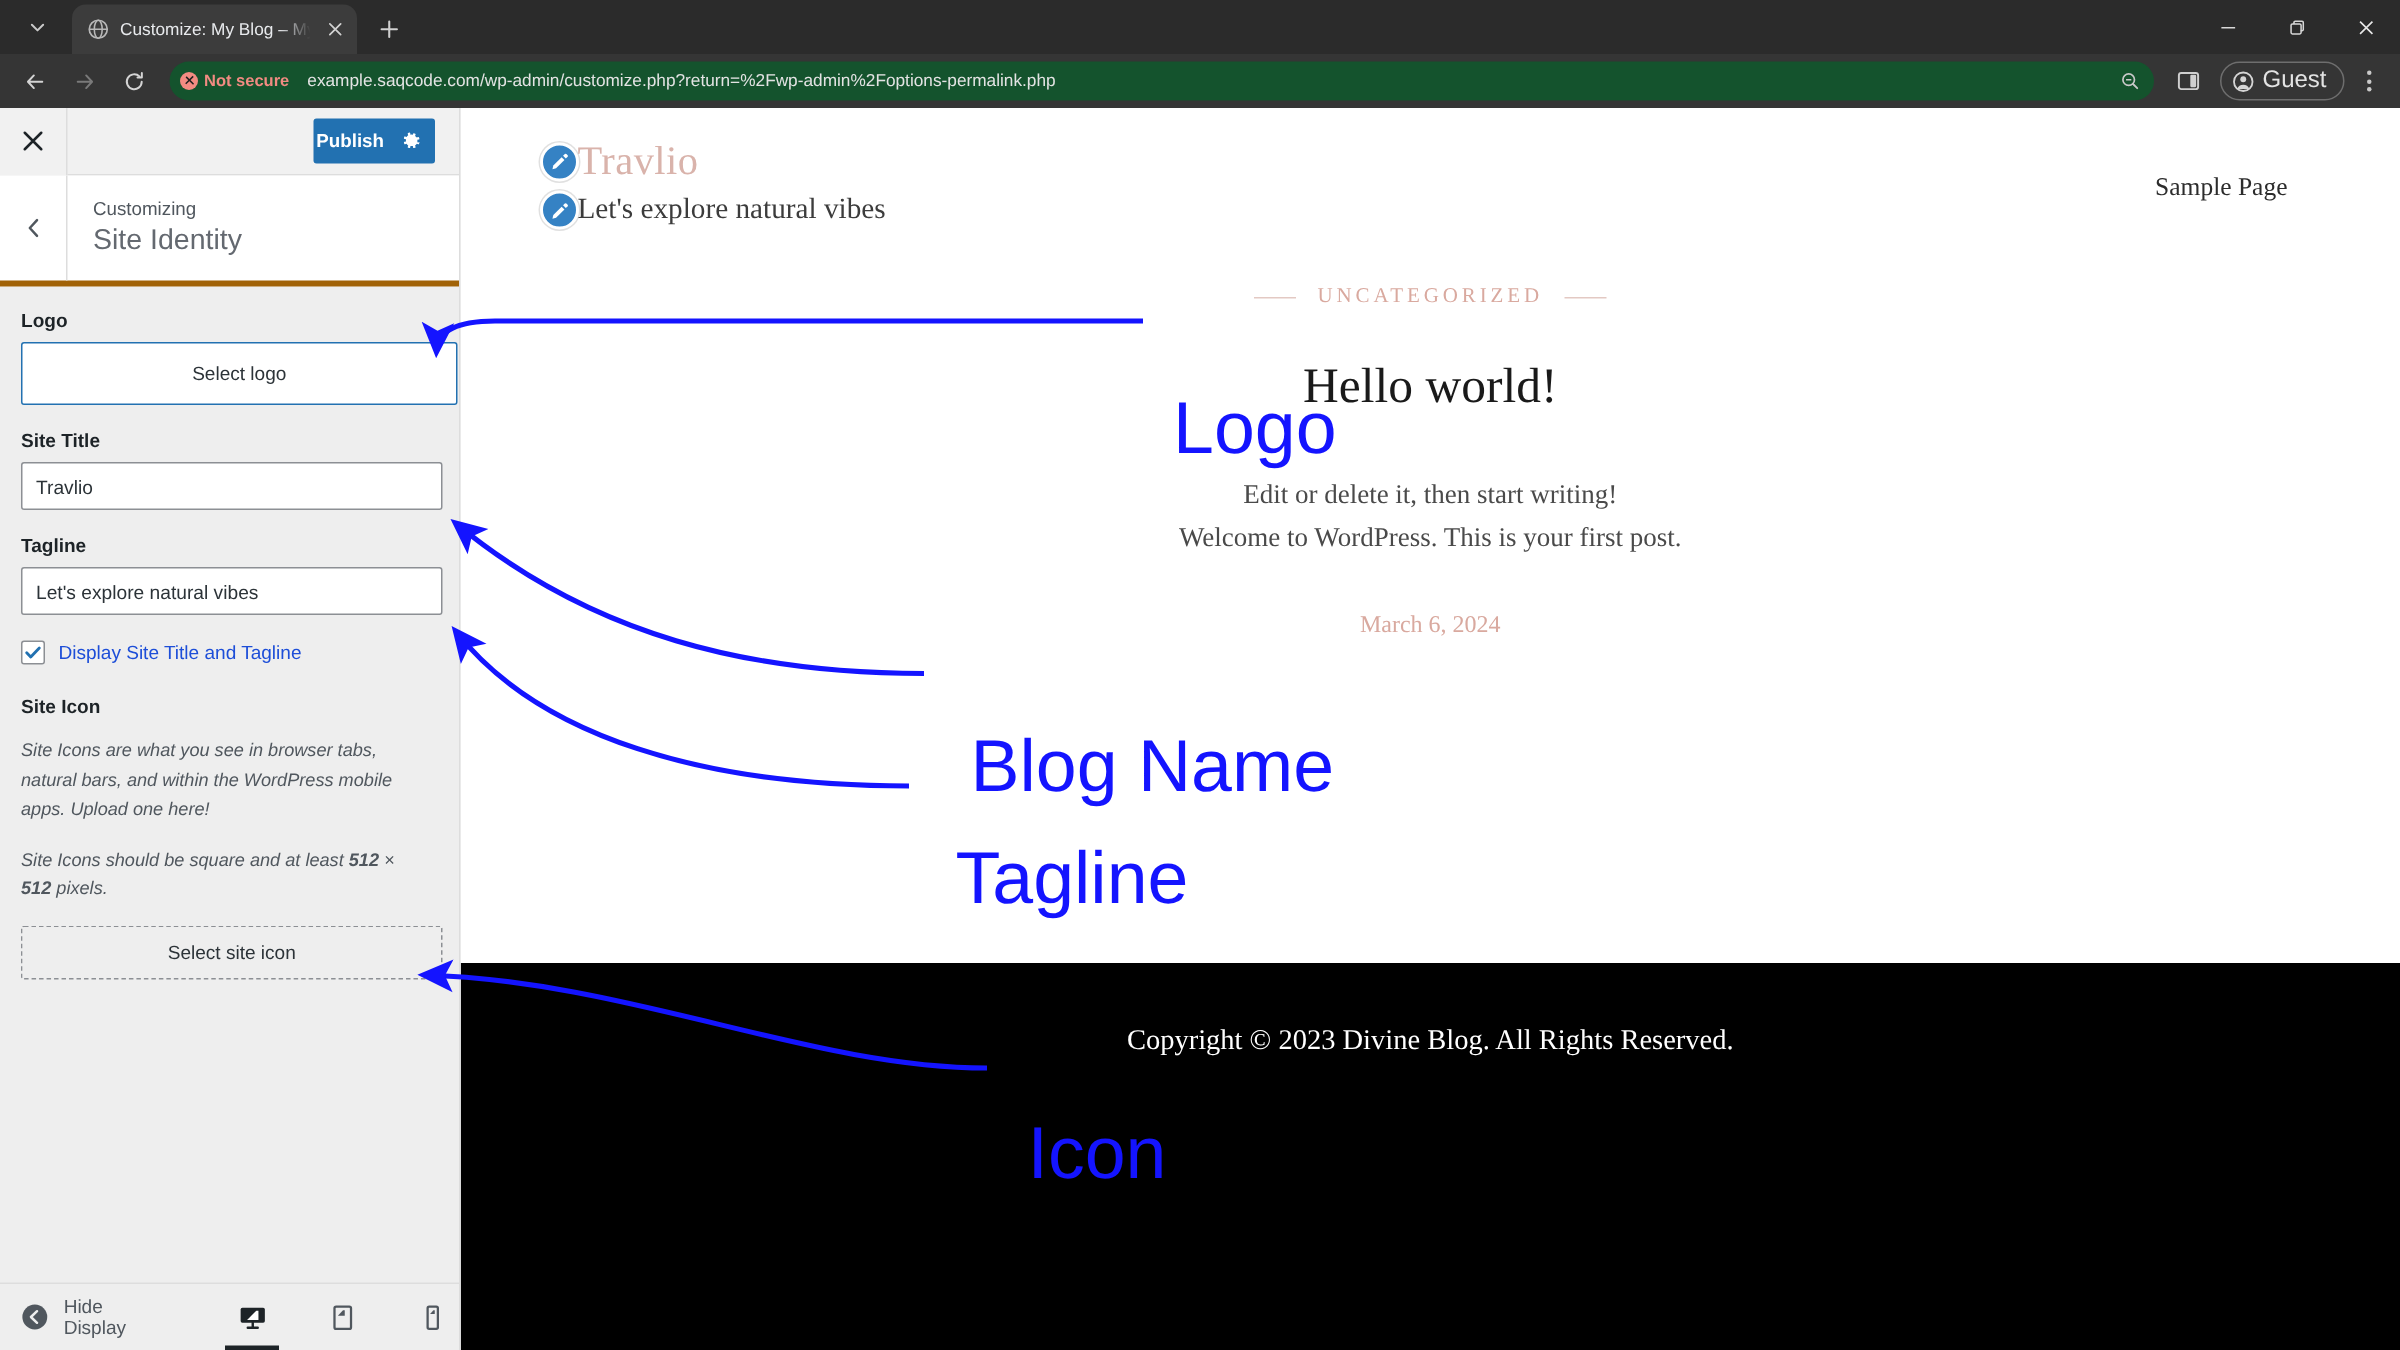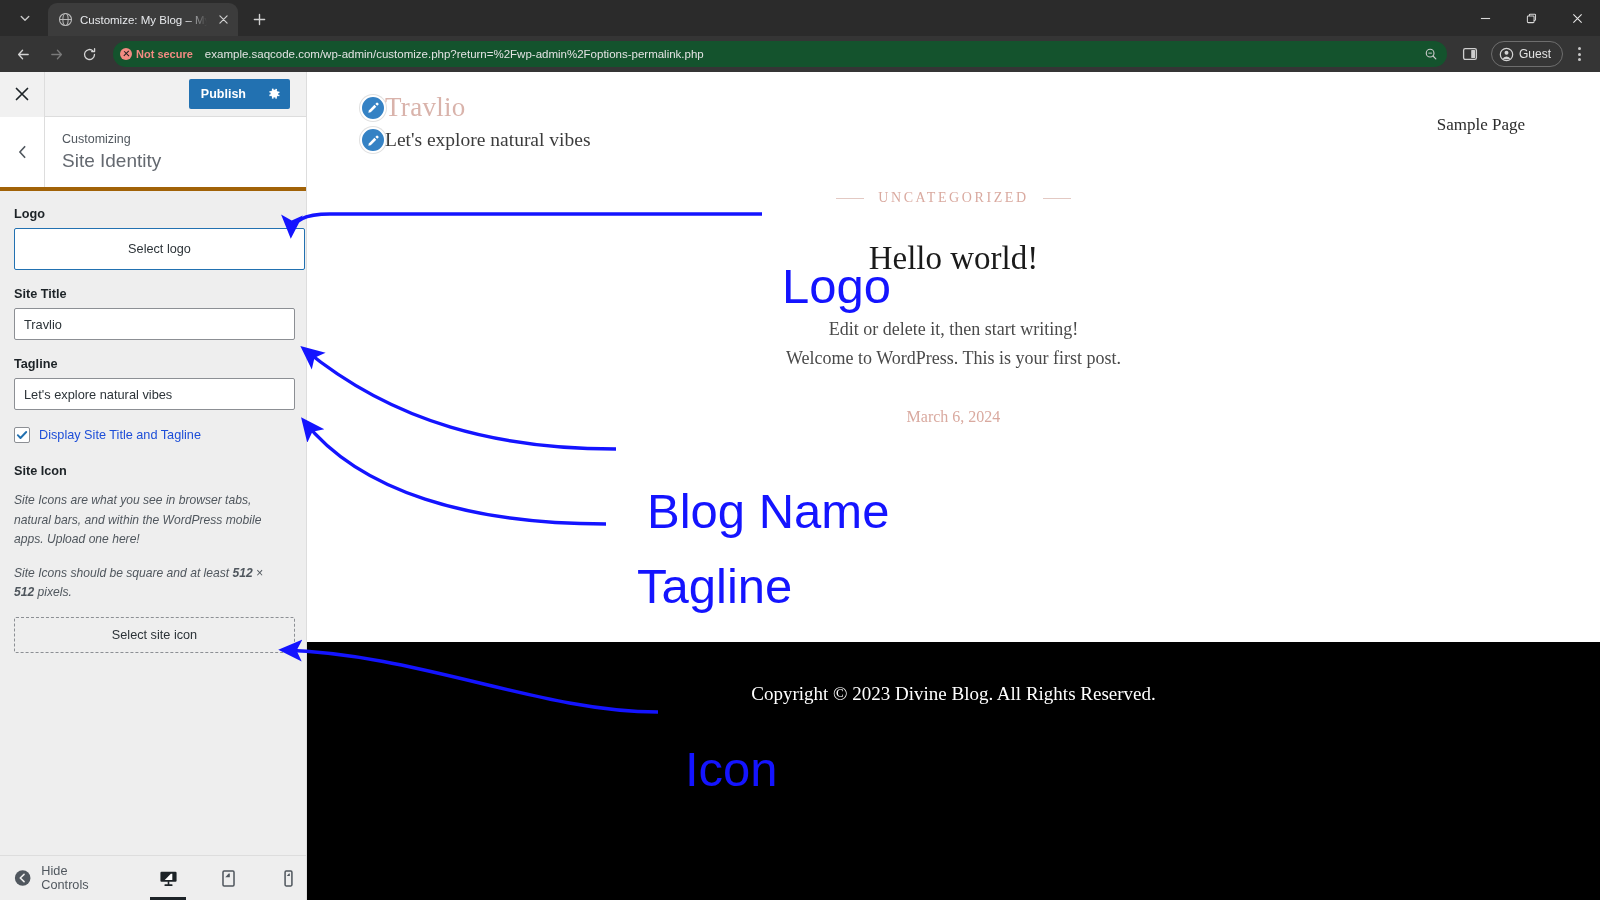--- a/index.html
+++ b/index.html
@@ -101,21 +101,21 @@
     width: 30px; height: 30px; margin-left: 2px;
     display: flex; align-items: center; justify-content: center;
   }
   .tb-icon-btn svg { width: 16px; height: 16px; }
   .guest-pill {
     height: 26px; border: 1px solid #6e6e6e; border-radius: 13px;
     display: flex; align-items: center; gap: 5px;
     padding: 0 11px 0 7px; margin-left: 6px;
   }
   .guest-pill svg { width: 15px; height: 15px; }
-  .guest-label { color: #e3e3e3; font-size: 12px; }
+  .guest-label { color: #e3e3e3; font-size: 16px; }
   .kebab {
     width: 26px; height: 30px; margin-left: 3px;
     display: flex; flex-direction: column; align-items: center;
     justify-content: center; gap: 2.5px;
   }
   .kebab i { width: 3px; height: 3px; border-radius: 50%; background: #c9c9c9; display:block; }
 
   
   #app-body {
     position: relative; width: 1600px; height: 828px;
@@ -137,21 +137,21 @@
     display: flex; align-items: center; justify-content: center;
     background: #f1f1f1;
   }
   .cz-close svg { width: 14px; height: 14px; }
   .cz-topbar-spacer { flex: 1; }
   .publish-group {
     display: flex; align-items: stretch; height: 30px; margin-right: 16px;
   }
   .publish-btn {
     background: #2271b1; color: #fff; font-size: 12.5px; font-weight: bold;
-    padding: 0 12px; display: flex; align-items: center;
+    padding: 0 2px; display: flex; align-items: center;
     border: none; border-radius: 2px 0 0 2px; height: 30px;
   }
   .publish-gear {
     background: #2271b1; width: 32px; height: 30px;
     display: flex; align-items: center; justify-content: center;
     border-radius: 0 2px 2px 0;
   }
   .publish-gear svg { width: 14px; height: 14px; }
 
   .cz-header {
@@ -477,21 +477,21 @@
 
       <div class="site-icon-btn">Select site icon</div>
     </div>
 
     <div class="cz-footer">
       <div class="hide-controls">
         <svg class="hide-controls-icon" viewBox="0 0 20 20">
           <circle cx="10" cy="10" r="9" fill="#50575e"></circle>
           <path d="M11.6 5.8L7.2 10l4.4 4.2" stroke="#eee" stroke-width="1.8" fill="none" stroke-linecap="round" stroke-linejoin="round"></path>
         </svg>
-        <span class="hide-controls-label">Hide Controls</span>
+        <span class="hide-controls-label">Hide Display</span>
       </div>
       <div class="device-btns">
         <div class="device-btn active">
           <svg viewBox="0 0 20 20">
             <rect x="1.5" y="3" width="17" height="10.5" rx="1.2" fill="#1d2327"></rect>
             <path d="M6 11.5l6.5-6.5H14v6.5z" fill="#fff"></path>
             <path d="M10 13.5v3.2M6.5 17h7" stroke="#1d2327" stroke-width="1.7" stroke-linecap="round"></path>
           </svg>
         </div>
         <div class="device-btn">

